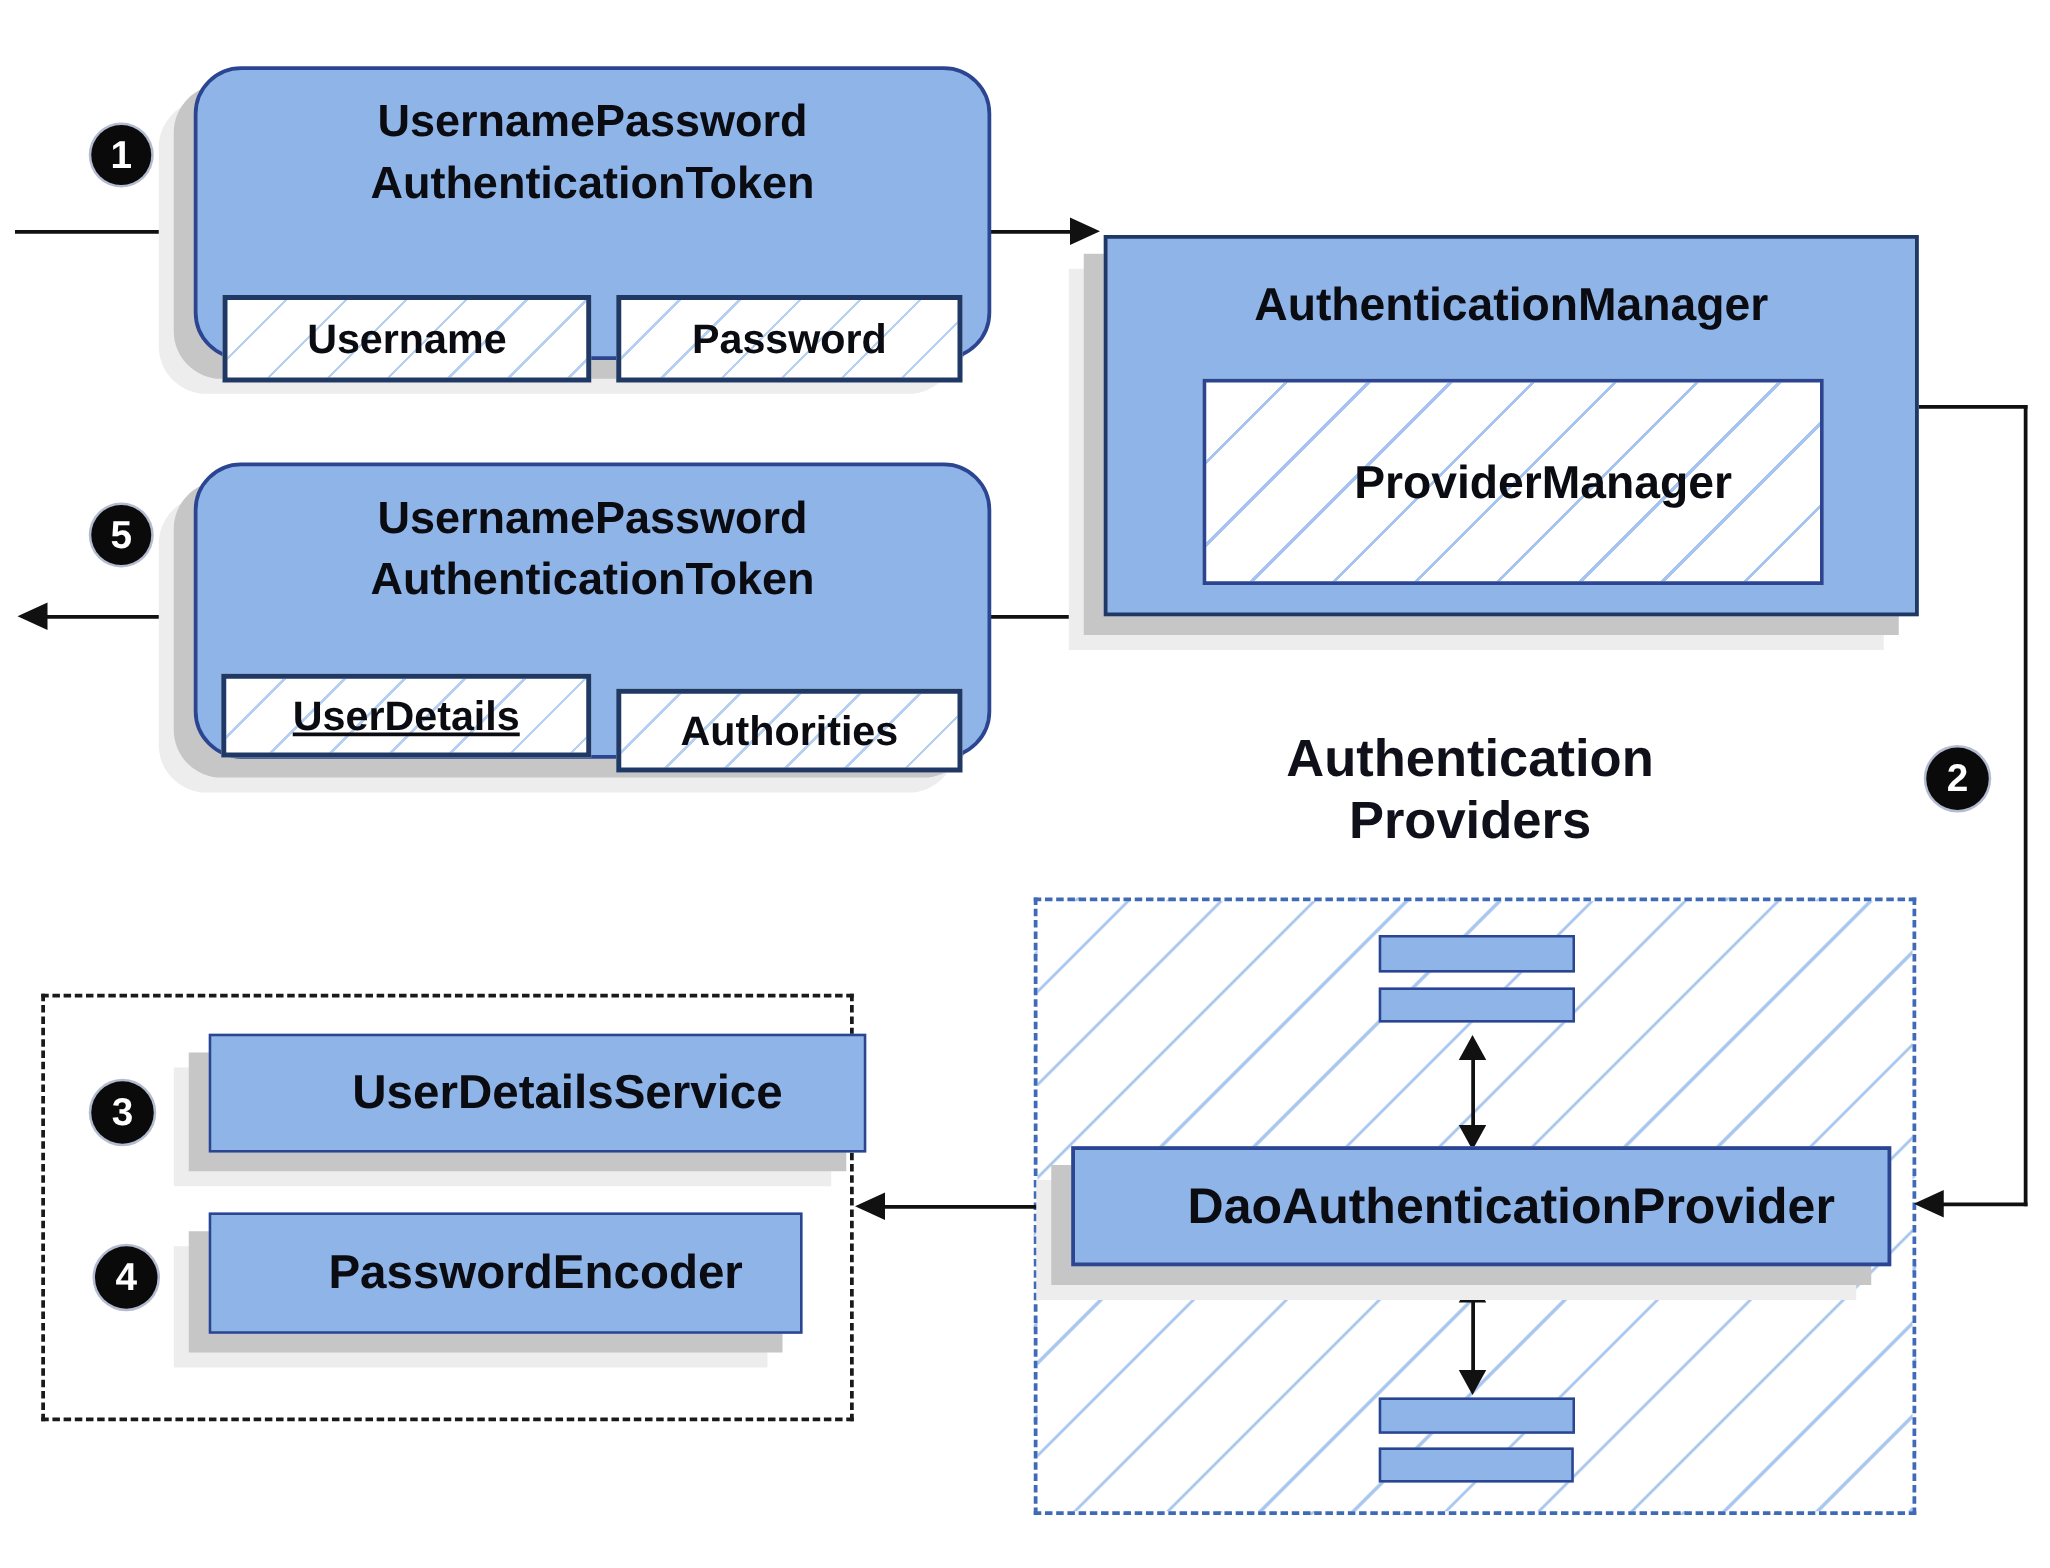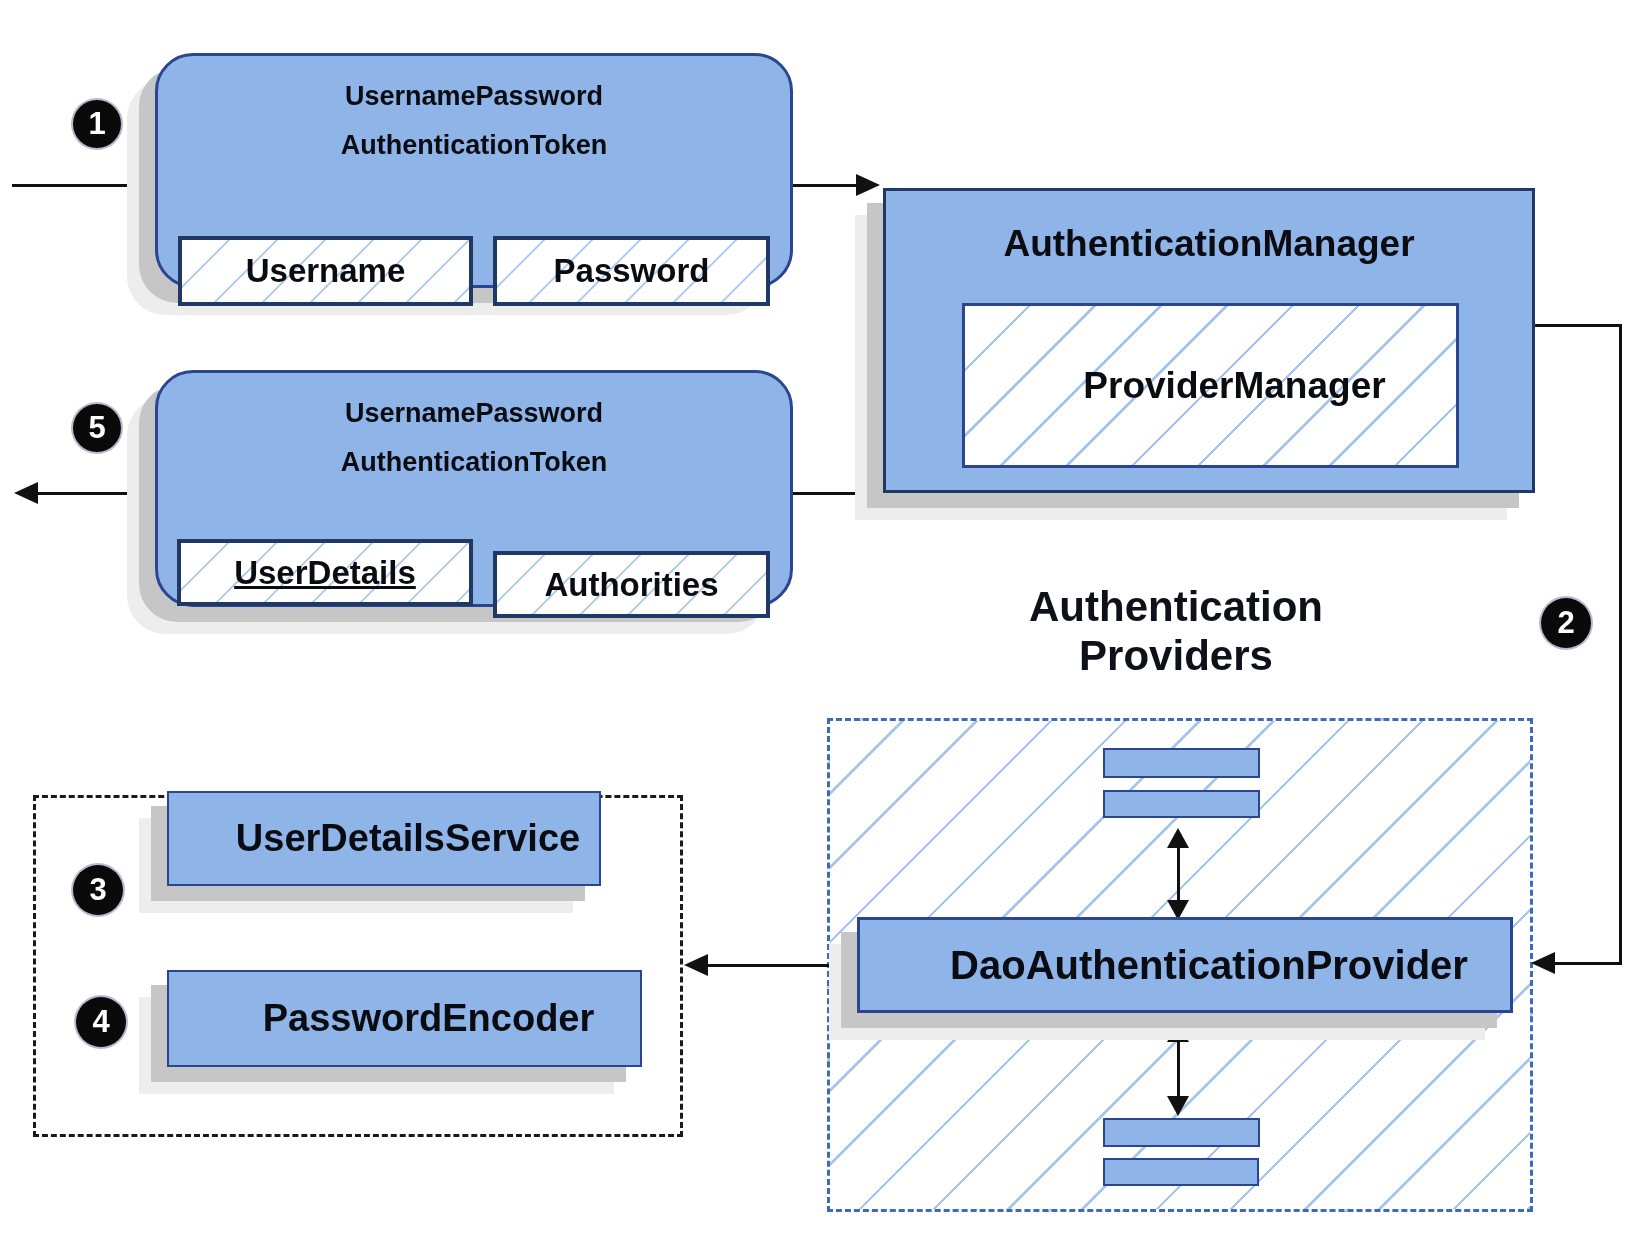--- a/index.html
+++ b/index.html
@@ -14,21 +14,21 @@
   .ah-right{border-left:24px solid #111;border-top:11px solid transparent;border-bottom:11px solid transparent;}
   .ah-left{border-right:24px solid #111;border-top:11px solid transparent;border-bottom:11px solid transparent;}
   .ah-up{border-bottom:20px solid #111;border-left:11px solid transparent;border-right:11px solid transparent;}
   .ah-down{border-top:20px solid #111;border-left:11px solid transparent;border-right:11px solid transparent;}
 
   .bluebox{
     position:absolute;background:#8eb4e8;border:3px solid #2b4590;
     box-shadow:-16px 15px 0 0 #c6c6c6, -28px 27px 0 0 #ededed;
   }
   .rounded{border-radius:38px;}
-  .node-title{font-weight:bold;font-size:27px;line-height:49px;text-align:center;color:#0b0b12;}
+  .node-title{font-weight:bold;font-size:36px;line-height:49px;text-align:center;color:#0b0b12;}
   .hatch-fine{
     background-color:#ffffff;
     background-image:repeating-linear-gradient(135deg, rgba(0,0,0,0) 0px, rgba(0,0,0,0) 32px, #b5d0f3 32px, #b5d0f3 34px);
     margin-top:28px;
   }
   .hatch-mid{
     background-color:#ffffff;
     background-image:repeating-linear-gradient(135deg, rgba(0,0,0,0) 0px, rgba(0,0,0,0) 44px, #a5c4ef 44px, #a5c4ef 46.5px);
   }
   .hatch-wide{
@@ -119,21 +119,21 @@
   <div class="miniRect" style="left:1103px;top:748px;width:157px;height:30px;"></div>
   <div class="miniRect" style="left:1103px;top:790px;width:157px;height:28px;"></div>
 
   <div class="bluebox centerTxt" style="left:857px;top:917px;width:656px;height:96px;">
     <span class="node-title" style="font-size:40px;">DaoAuthenticationProvider</span>
   </div>
 
   <div class="miniRect" style="left:1103px;top:1118px;width:157px;height:29px;"></div>
   <div class="miniRect" style="left:1103px;top:1158px;width:156px;height:28px;"></div>
 
-  <div class="bluebox centerTxt" style="left:167px;top:791px;width:434px;height:95px;border-width:2.5px;">
+  <div class="bluebox centerTxt" style="left:167px;top:827px;width:526px;height:95px;border-width:2.5px;">
     <span class="node-title" style="font-size:38px;">UserDetailsService</span>
   </div>
 
   <div class="bluebox centerTxt" style="left:167px;top:970px;width:475px;height:97px;border-width:2.5px;">
     <span class="node-title" style="font-size:38px;">PasswordEncoder</span>
   </div>
 
   <div class="badge" style="left:73px;top:100px;">
     <span>1</span>
   </div>

